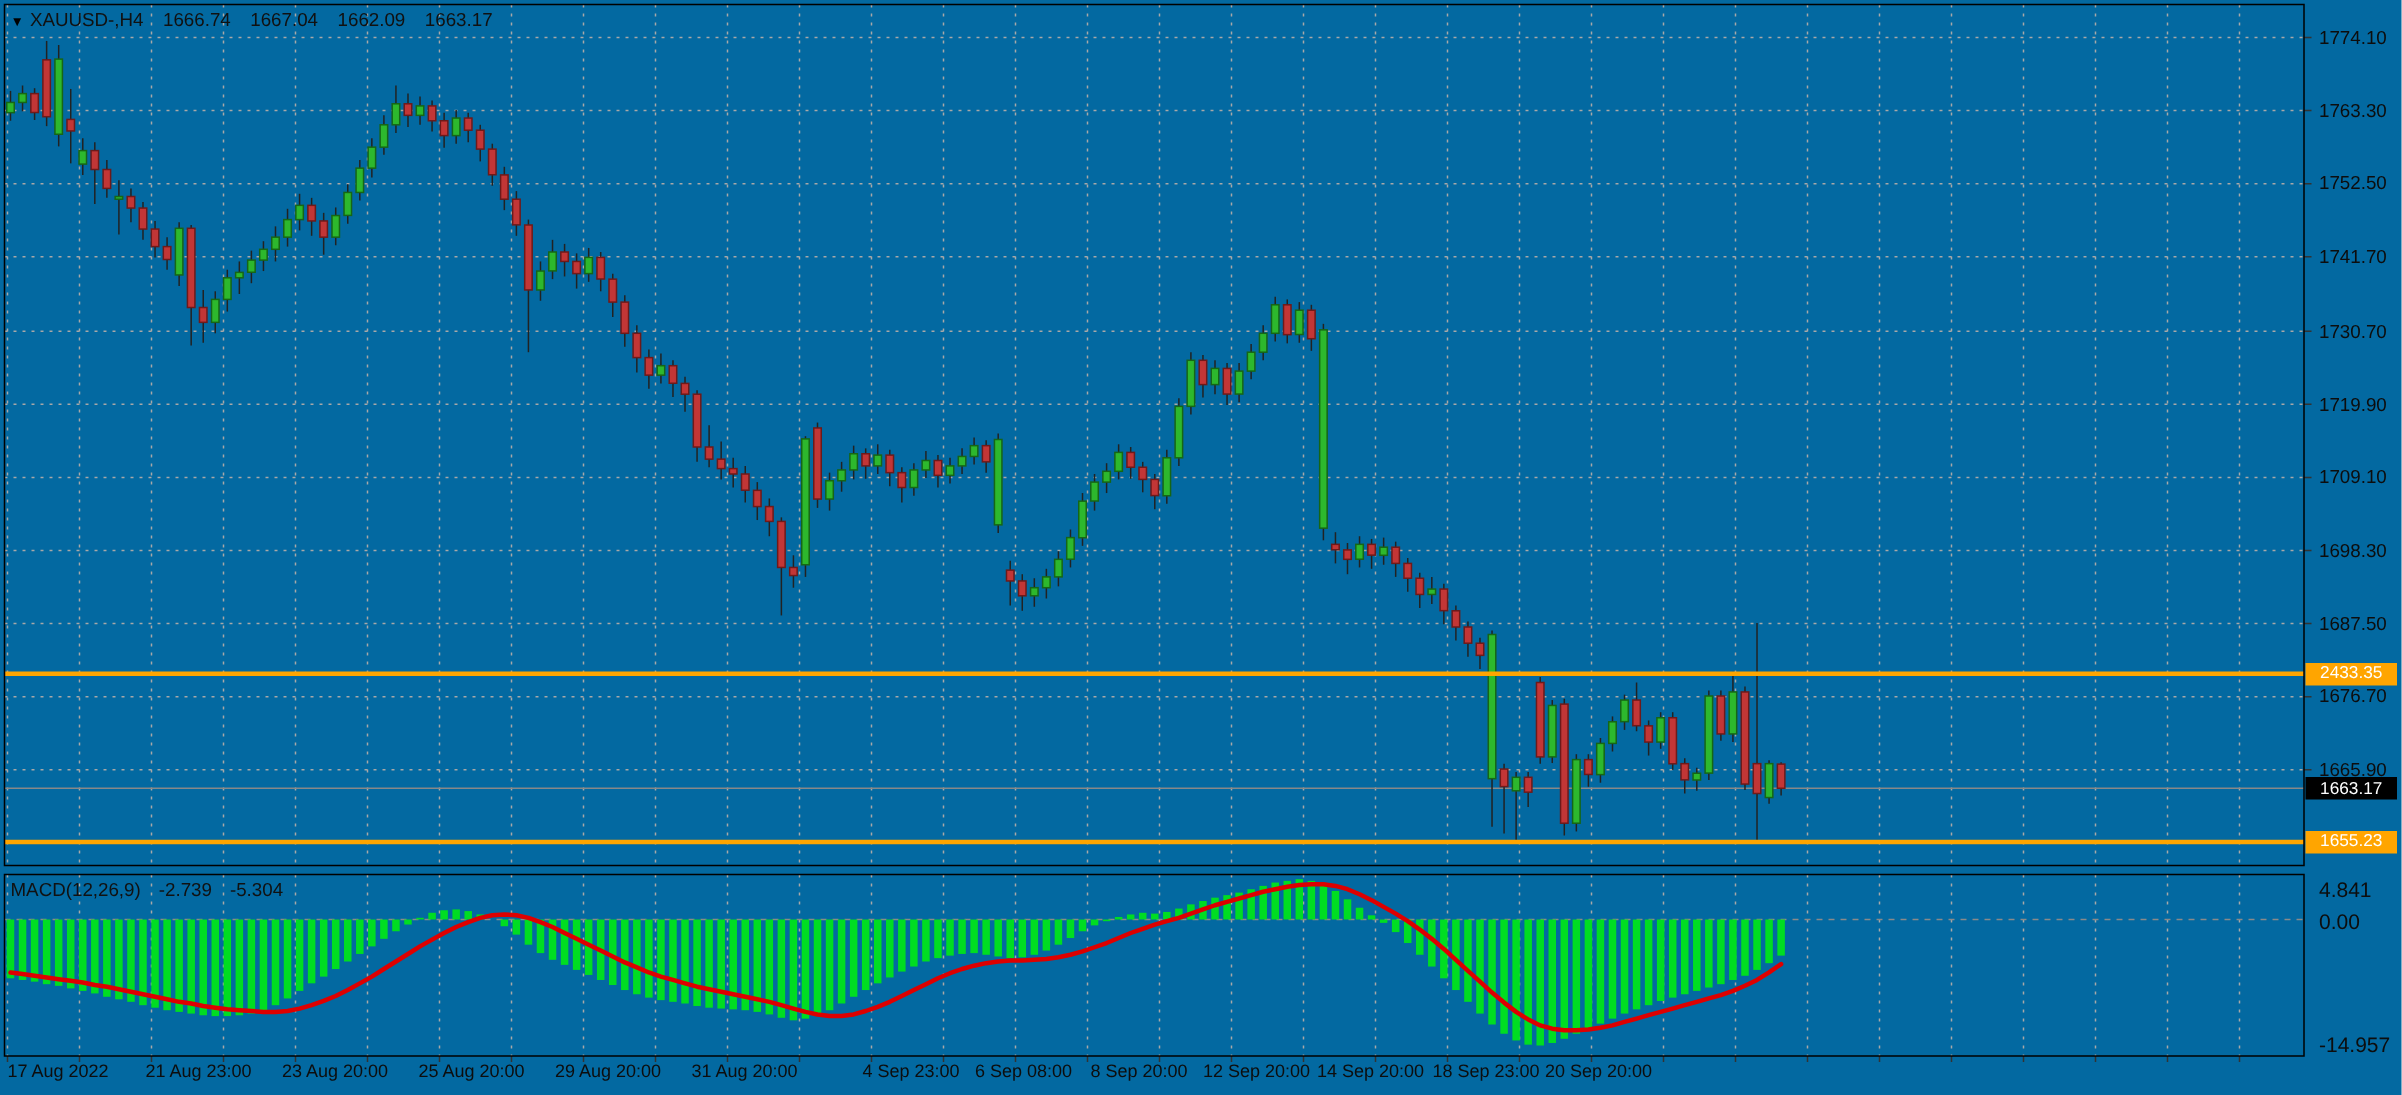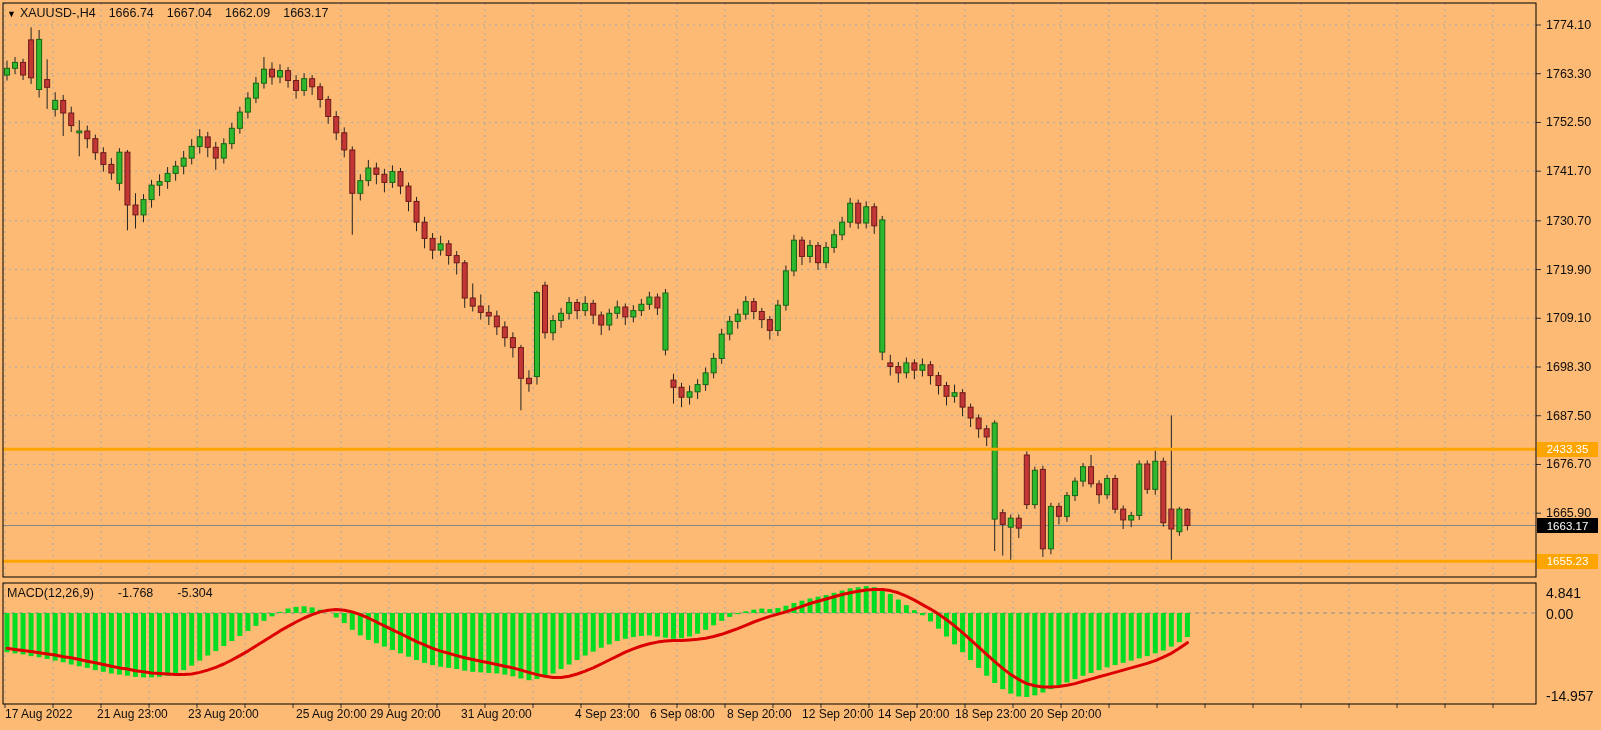--- a/index.html
+++ b/index.html
@@ -1,22 +1,22 @@
 <!DOCTYPE html>
 <html><head>
 <meta charset="utf-8">
 <style>
   html,body{margin:0;padding:0;background:#e9e9e9;}
-  #screen{position:relative;width:1601px;height:730px;background:#fdba74;overflow:hidden;
+  #screen{position:relative;width:1601px;height:730px;background:#0369a1;overflow:hidden;
           font-family:"Liberation Sans",sans-serif;}
   svg{position:absolute;left:0;top:0;}
   .overlay{position:absolute;white-space:nowrap;color:#111;}
   #title-bar{left:7px;top:6px;font-size:12.5px;display:flex;gap:13px;align-items:center;}
   #title-bar .tri{font-size:9px;margin-right:4px;color:#000;}
-  #macd-label-row{left:7px;top:586px;font-size:12.5px;display:flex;gap:24px;}
+  #macd-label-row{left:7px;top:586px;font-size:12.5px;display:flex;gap:12px;}
   .pr-label{position:absolute;left:1546px;font-size:12.5px;color:#0d0d0d;}
   .tm-label{position:absolute;top:707px;font-size:12px;color:#0d0d0d;text-align:right;}
   .badge{position:absolute;left:1537px;width:61px;height:15px;display:flex;align-items:center;
          justify-content:center;font-size:11.5px;color:#fff;}
   .badge.orange{background:#FFA500;}
   .badge.black{background:#000;}
   .macd-ax{position:absolute;left:1546px;font-size:14px;color:#0d0d0d;}
 </style>
 </head>
 <body>
@@ -602,41 +602,41 @@
       <span class="tri">▼</span><span>XAUUSD-,H4</span>
     </span>
     <span>1666.74</span>
     <span>1667.04</span>
     <span>1662.09</span>
     <span>1663.17</span>
   </div>
 
   <div class="overlay" id="macd-label-row">
     <span>MACD(12,26,9)</span>
-    <span>-1.768</span>
+    <span>-2.739</span>
     <span>-5.304</span>
   </div>
 
   <div id="price-axis" style="position:absolute;left:1537px;top:0;width:64px;height:704px;"></div>
   <div id="time-axis" style="position:absolute;left:0;top:705px;width:1601px;height:25px;"></div>
 <div class="pr-label" style="top: 18px;">1774.10</div>
     <div class="pr-label" style="top: 66.7296px;">1763.30</div>
     <div class="pr-label" style="top: 115.459px;">1752.50</div>
     <div class="pr-label" style="top: 164.189px;">1741.70</div>
     <div class="pr-label" style="top: 213.821px;">1730.70</div>
     <div class="pr-label" style="top: 262.55px;">1719.90</div>
     <div class="pr-label" style="top: 311.28px;">1709.10</div>
     <div class="pr-label" style="top: 360.01px;">1698.30</div>
     <div class="pr-label" style="top: 408.739px;">1687.50</div>
     <div class="pr-label" style="top: 457.469px;">1676.70</div>
     <div class="pr-label" style="top: 506.198px; text-align: right;">1665.90</div>
     <div class="tm-label" style="left: 5px;">17 Aug 2022</div>
     <div class="tm-label" style="left: 97px;">21 Aug 23:00</div>
     <div class="tm-label" style="left: 188px;">23 Aug 20:00</div>
-    <div class="tm-label" style="left: 279px; margin-left: 17px;">25 Aug 20:00</div>
+    <div class="tm-label" style="left: 279px;">25 Aug 20:00</div>
     <div class="tm-label" style="left: 370px;">29 Aug 20:00</div>
     <div class="tm-label" style="left: 461px;">31 Aug 20:00</div>
     <div class="tm-label" style="left: 575px;">4 Sep 23:00</div>
     <div class="tm-label" style="left: 650px;">6 Sep 08:00</div>
     <div class="tm-label" style="left: 727px;">8 Sep 20:00</div>
     <div class="tm-label" style="left: 802px;">12 Sep 20:00</div>
     <div class="tm-label" style="left: 878px;">14 Sep 20:00</div>
     <div class="tm-label" style="left: 955px;">18 Sep 23:00</div>
     <div class="tm-label" style="left: 1030px;">20 Sep 20:00</div>
     <div class="macd-ax" style="top: 585px;">4.841</div>

